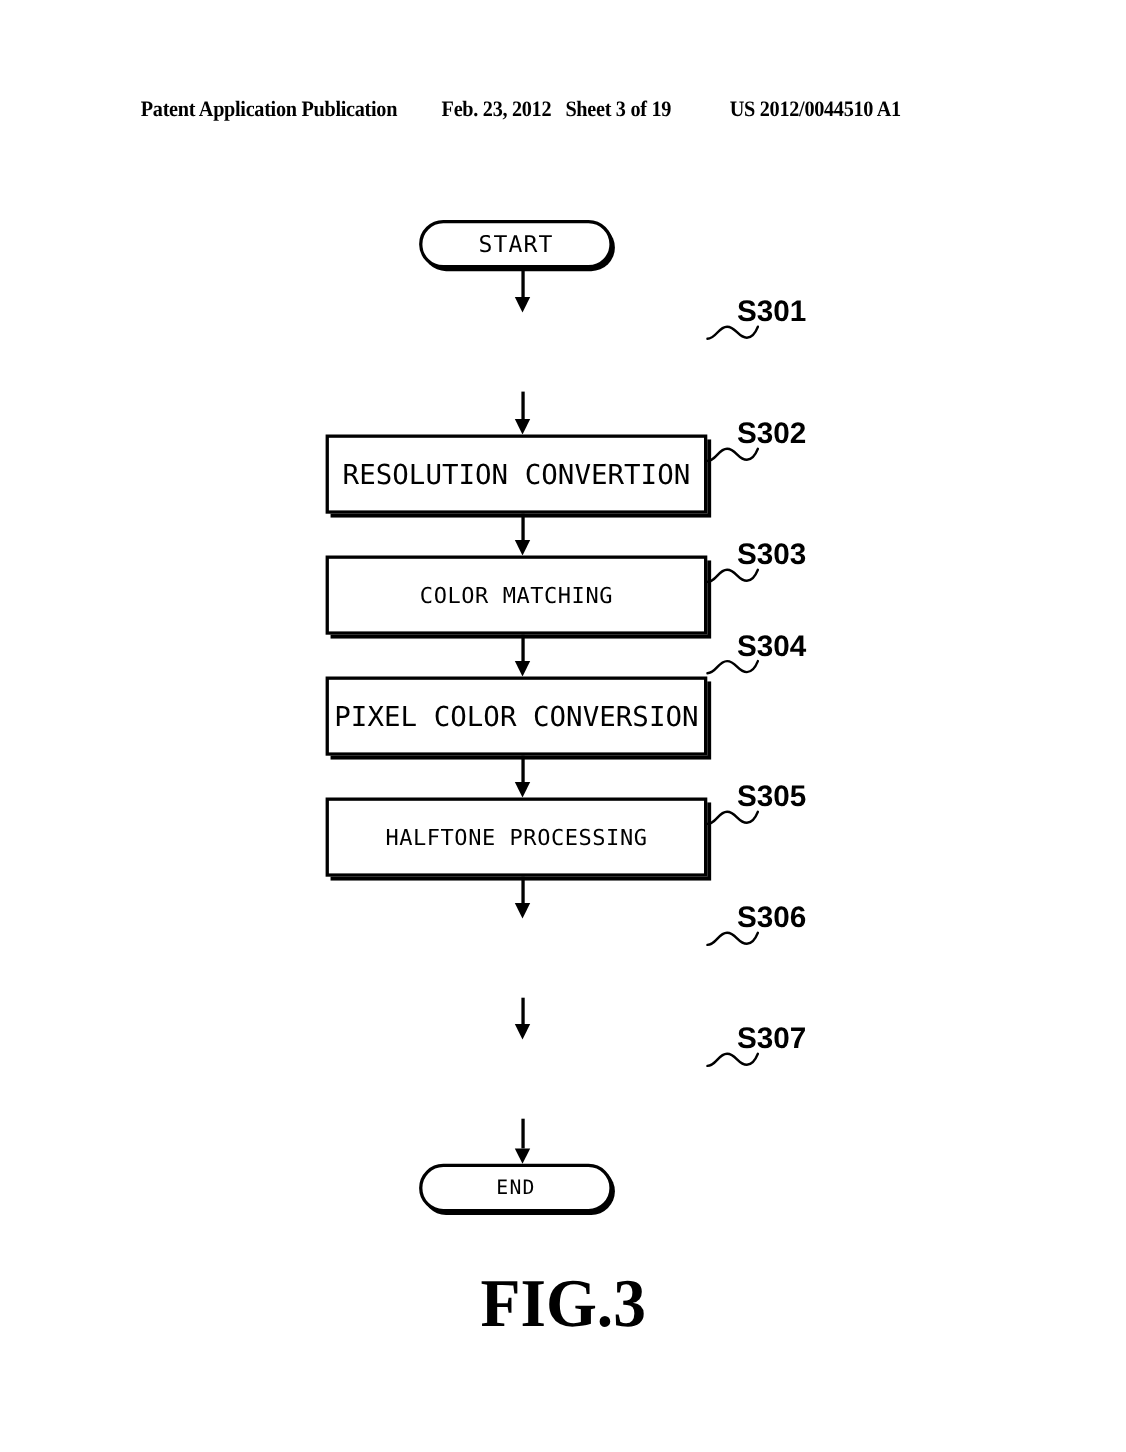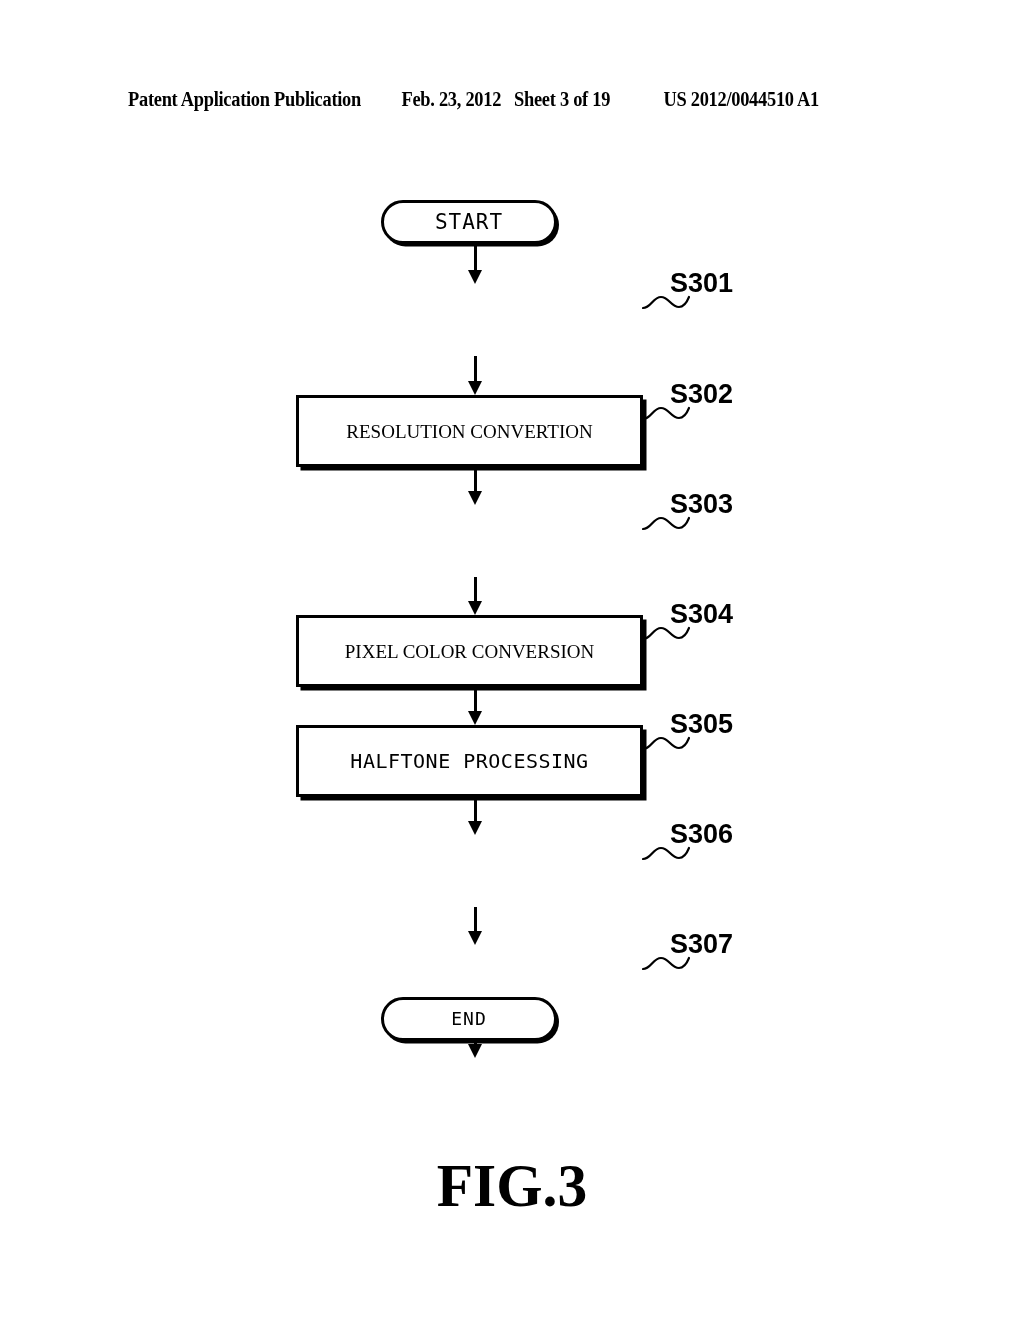--- a/index.html
+++ b/index.html
@@ -65,21 +65,21 @@
     justify-content: center;
   }
   .terminator .term-label {
     font-family: "DejaVu Sans Mono", "Liberation Mono", monospace;
     font-size: 21px;
     letter-spacing: 1px;
     line-height: 1;
     color: #000;
   }
   #node-start { top: 200px; }
-  #node-end   { top: 997px; }
+  #node-end   { top: 1058px; }
   #node-end .term-label { font-size: 18px; }
 
   
   .process-box {
     position: absolute;
     left: 296px;
     width: 347px;
     height: 72px;
     box-sizing: border-box;
     border: 3px solid #000;
@@ -90,21 +90,21 @@
     justify-content: center;
   }
   .process-box .box-label {
     font-family: "DejaVu Sans Mono", "Liberation Mono", monospace;
     font-size: 20px;
     letter-spacing: 0.5px;
     line-height: 1;
     white-space: nowrap;
     color: #000;
   }
-  .process-box.narrow-text .box-label { font-size: 19px; letter-spacing: 0px; font-family: Liberation Serif, serif; }
+  .process-box.narrow-text .box-label { font-size: 25px; letter-spacing: 0px; }
 
   
   .connector {
     position: absolute;
     left: 468px;
     width: 14px;
   }
   .connector .conn-stem {
     position: absolute;
     left: 6px;
@@ -207,36 +207,39 @@
       <path d="M1 20 C 9 20, 11 9, 19 9 C 27 9, 29 19, 37 19 C 42 19, 45 14, 47 9" fill="none" stroke="#000" stroke-width="2.2" stroke-linecap="round"></path>
     </svg>
     <span class="ref-text">S302</span>
   </div>
 
   <div class="connector" style="top:467px;height:38px;">
     <div class="conn-stem" style="height:24px;"></div>
     <div class="conn-head"></div>
   </div>
 
+  <div class="process-box" style="top:505px;">
+    <span class="box-label">COLOR MATCHING</span>
+  </div>
   <div class="step-ref" style="top:489px;">
     <svg class="ref-leader" viewBox="0 0 48 24">
       <path d="M1 20 C 9 20, 11 9, 19 9 C 27 9, 29 19, 37 19 C 42 19, 45 14, 47 9" fill="none" stroke="#000" stroke-width="2.2" stroke-linecap="round"></path>
     </svg>
     <span class="ref-text">S303</span>
   </div>
 
   <div class="connector" style="top:577px;height:38px;">
     <div class="conn-stem" style="height:24px;"></div>
     <div class="conn-head"></div>
   </div>
 
   <div class="process-box narrow-text" style="top:615px;">
     <span class="box-label">PIXEL COLOR CONVERSION</span>
   </div>
-  <div class="step-ref" style="top:599px;text-decoration:underline;">
+  <div class="step-ref" style="top:572px;text-decoration:underline;">
     <svg class="ref-leader" viewBox="0 0 48 24">
       <path d="M1 20 C 9 20, 11 9, 19 9 C 27 9, 29 19, 37 19 C 42 19, 45 14, 47 9" fill="none" stroke="#000" stroke-width="2.2" stroke-linecap="round"></path>
     </svg>
     <span class="ref-text">S304</span>
   </div>
 
   <div class="connector" style="top:687px;height:38px;">
     <div class="conn-stem" style="height:24px;"></div>
     <div class="conn-head"></div>
   </div>

